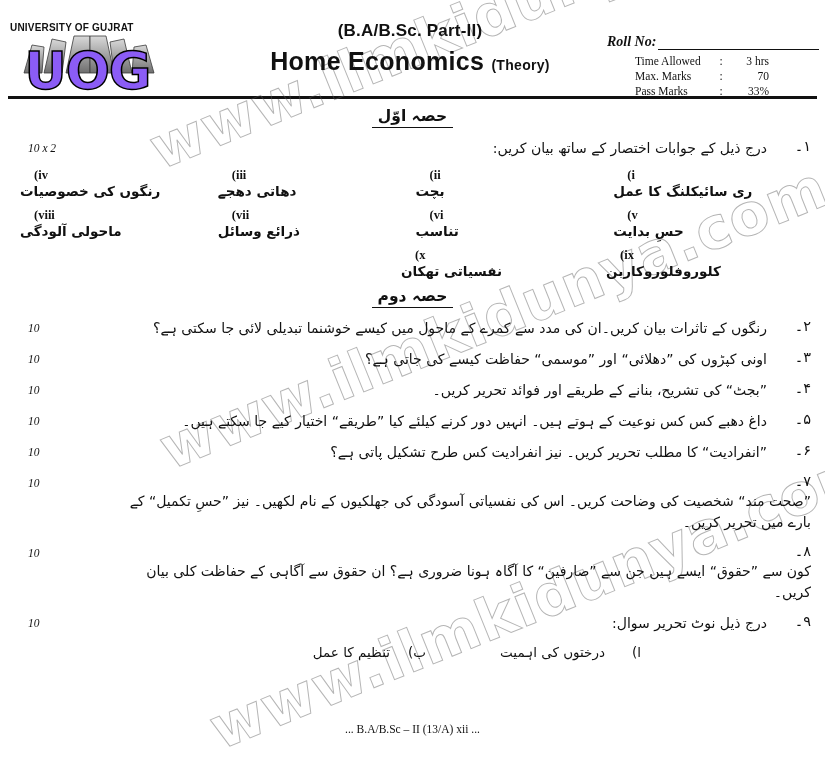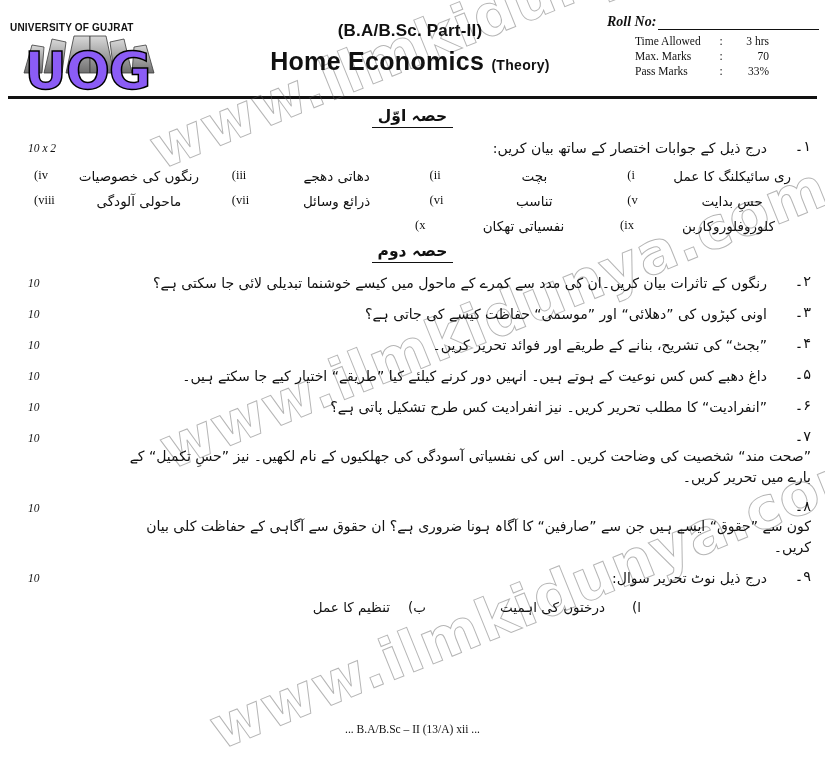--- a/index.html
+++ b/index.html
@@ -62,21 +62,21 @@
   .t-subject{
     font-family:"Liberation Sans", sans-serif;
     font-weight:bold;font-size:25px;margin-top:6px;letter-spacing:.3px;
   }
   .t-theory{font-size:14px;font-weight:bold;}
 
   .rollbox{position:absolute;right:6px;top:14px;width:212px;}
   .roll-line{display:flex;align-items:flex-end;}
   .roll-label{
     font-family:"Liberation Serif", serif;
-    font-style:italic;font-weight:bold;font-size:14px;white-space:nowrap;
+    font-style:italic;font-weight:bold;font-size:14px;white-space:nowrap;margin-top:20px;
   }
   .roll-rule{flex:1;border-bottom:1.5px solid #111;height:13px;margin-left:2px;}
   .marks-table{margin-top:4px;margin-left:28px;font-size:11.5px;line-height:1.32;}
   .marks-row{display:flex;}
   .mk-k{width:80px;}
   .mk-c{width:12px;text-align:center;}
   .mk-v{width:42px;text-align:right;}
 
   
   .rule{height:1px;background:#111;margin:0 8px;}
@@ -119,21 +119,21 @@
   }
   .qtext{
     font-family:"DejaVu Sans", sans-serif;
     direction:rtl;font-size:14px;display:inline-block;
     max-width:700px;line-height:1.5;
   }
 
   
   .subrow{display:flex;flex-direction:row-reverse;justify-content:flex-start;margin-top:9px;padding-left:6px;}
   .subcell{
-    width:205px;display:flex;flex-direction:row;align-items:flex-start;
+    width:205px;display:flex;flex-direction:column;align-items:flex-start;font-weight:bold;
   }
   .sublabel{
     font-family:"Liberation Serif", serif;
     font-size:12.5px;width:40px;flex:none;direction:ltr;text-align:left;
     padding-left:14px;box-sizing:border-box;
   }
   .subtext{
     font-family:"DejaVu Sans", sans-serif;
     direction:rtl;font-size:13.5px;flex:1;text-align:center;
   }

